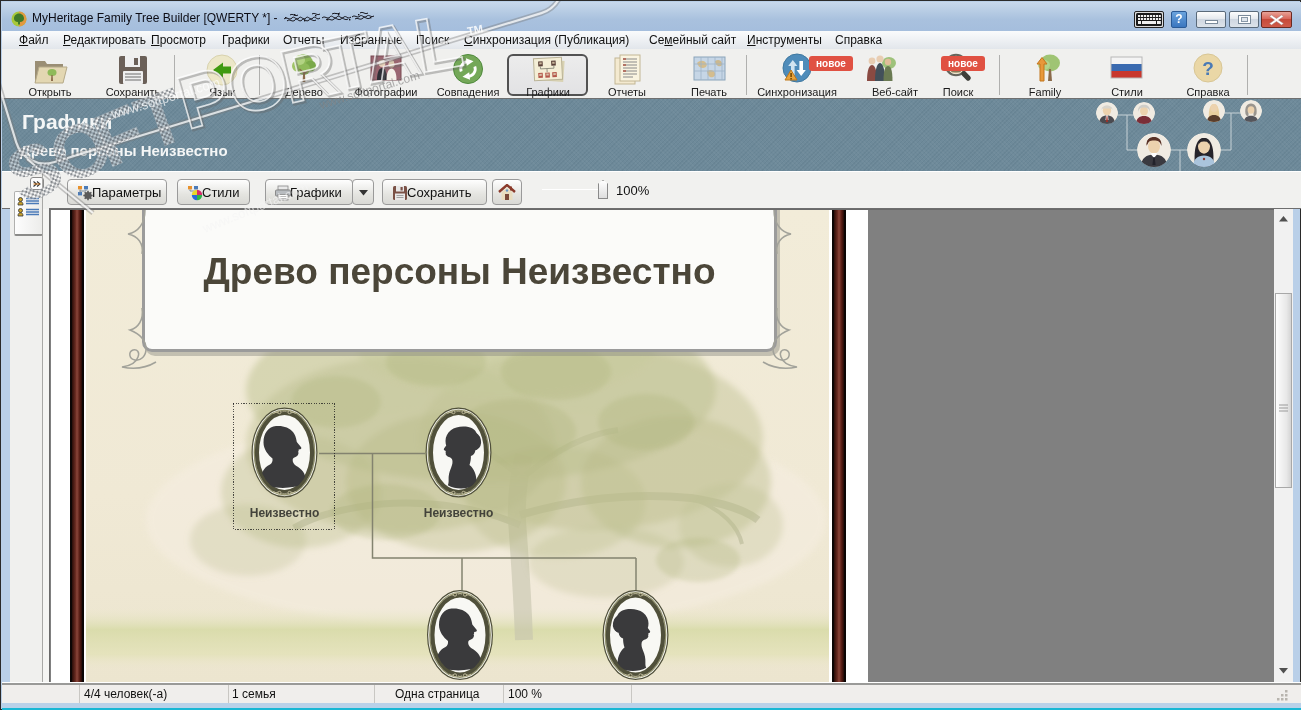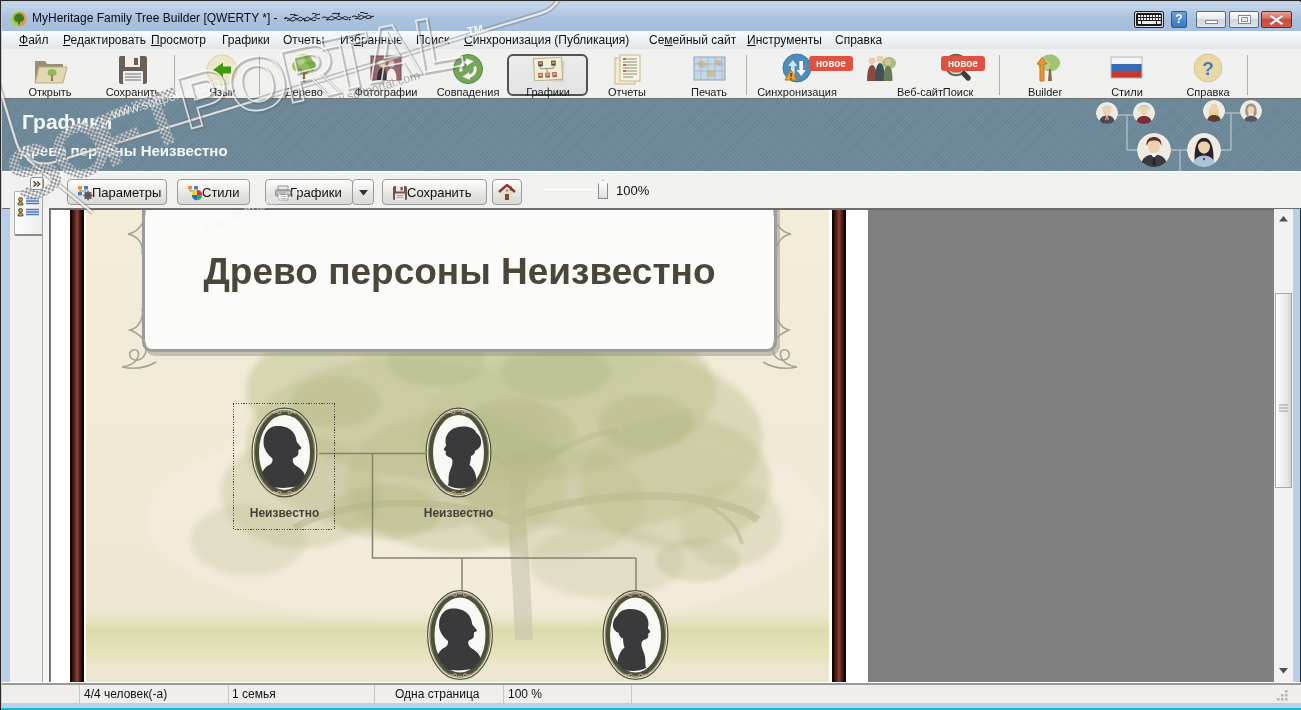--- a/index.html
+++ b/index.html
@@ -186,23 +186,23 @@
     <div class="tlabel" style="left:3px">Открыть</div>
     <div class="tlabel" style="left:86px">Сохранить</div>
     <div class="tlabel" style="left:175px">Язык</div>
     <div class="tlabel" style="left:257px">Дерево</div>
     <div class="tlabel" style="left:339px">Фотографии</div>
     <div class="tlabel" style="left:421px">Совпадения</div>
     <div class="tlabel" style="left:501px">Графики</div>
     <div class="tlabel" style="left:580px">Отчеты</div>
     <div class="tlabel" style="left:662px">Печать</div>
     <div class="tlabel" style="left:750px">Синхронизация</div>
-    <div class="tlabel" style="left:873px">Веб-сайт</div>
+    <div class="tlabel" style="left:848px">Веб-сайт</div>
     <div class="tlabel" style="left:911px">Поиск</div>
-    <div class="tlabel" style="left:998px">Builder</div>
+    <div class="tlabel" style="left:998px">Family</div>
     <div class="tlabel" style="left:1080px">Стили</div>
     <div class="tlabel" style="left:1161px">Справка</div>
     <svg width="1299" height="49" viewBox="0 0 1299 49" style="position:absolute;left:0;top:0">
       <defs>
         <g id="tb-tree">
           <circle cx="16" cy="11" r="9" fill="#8fba5a"></circle>
           <circle cx="9.5" cy="14" r="5.5" fill="#a0c468"></circle>
           <circle cx="22.5" cy="14" r="5.5" fill="#7aa94a"></circle>
           <circle cx="16" cy="17" r="6" fill="#8fba5a"></circle>
           <circle cx="12" cy="8" r="5" fill="#b2d383"></circle>

